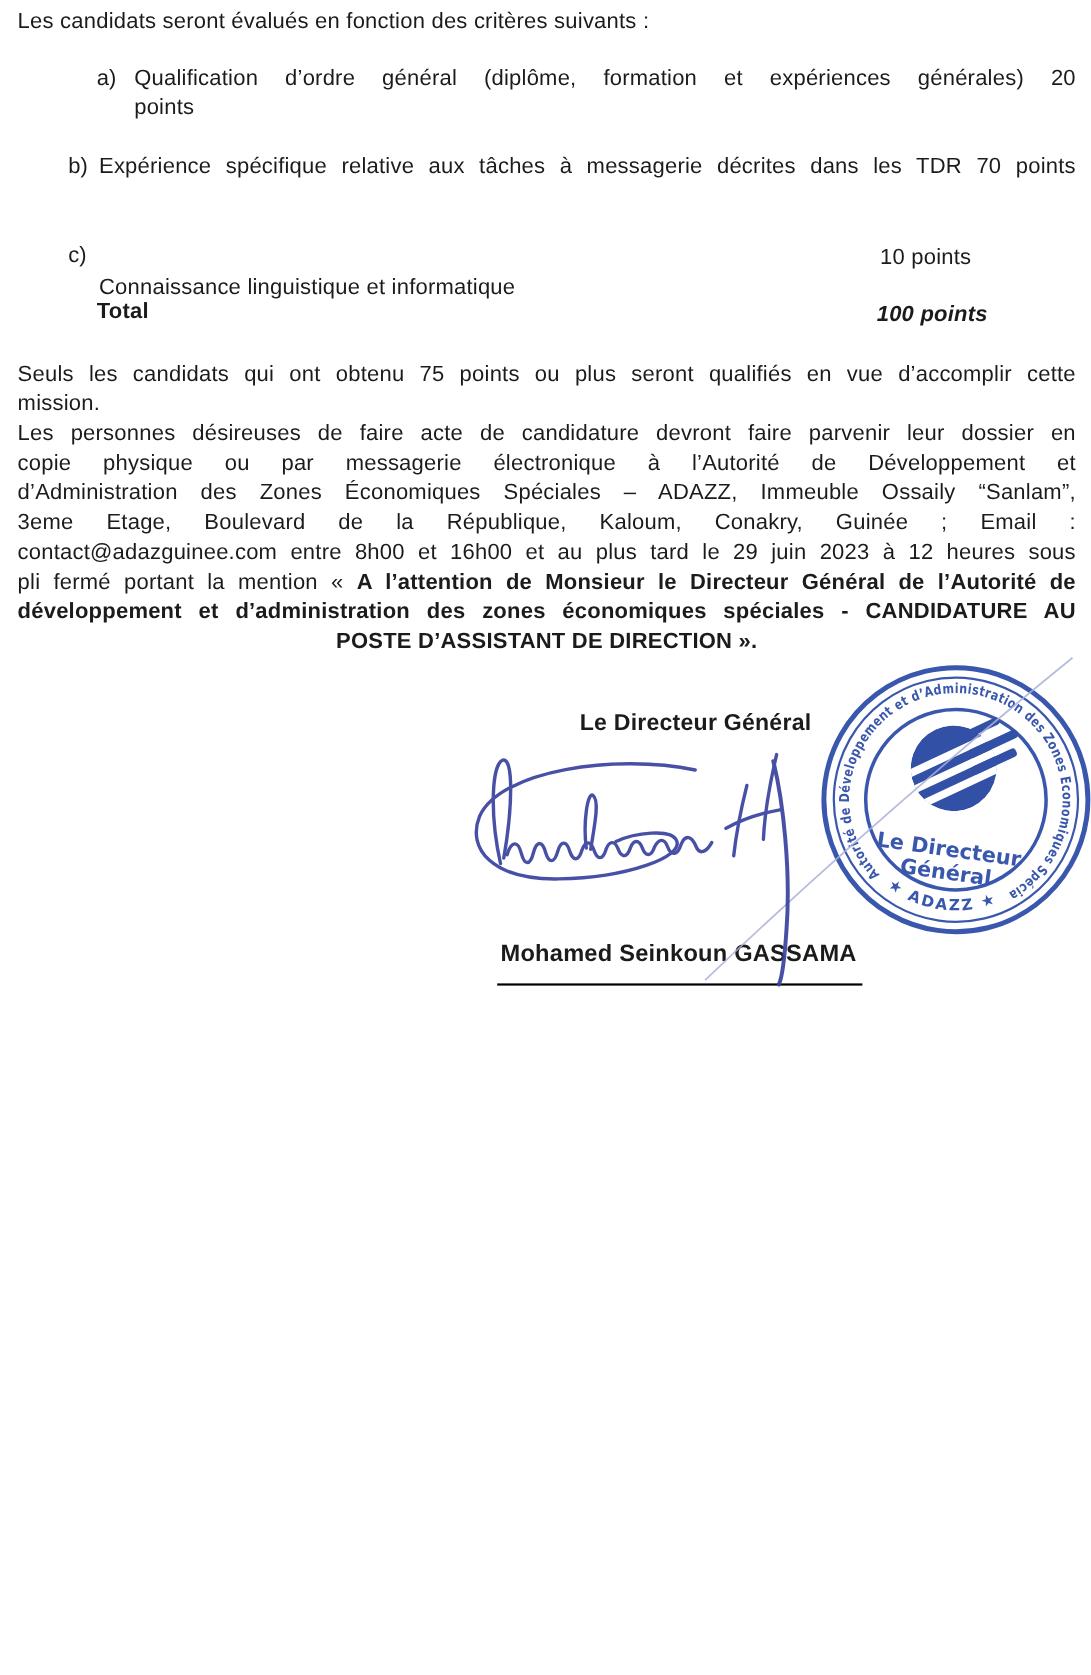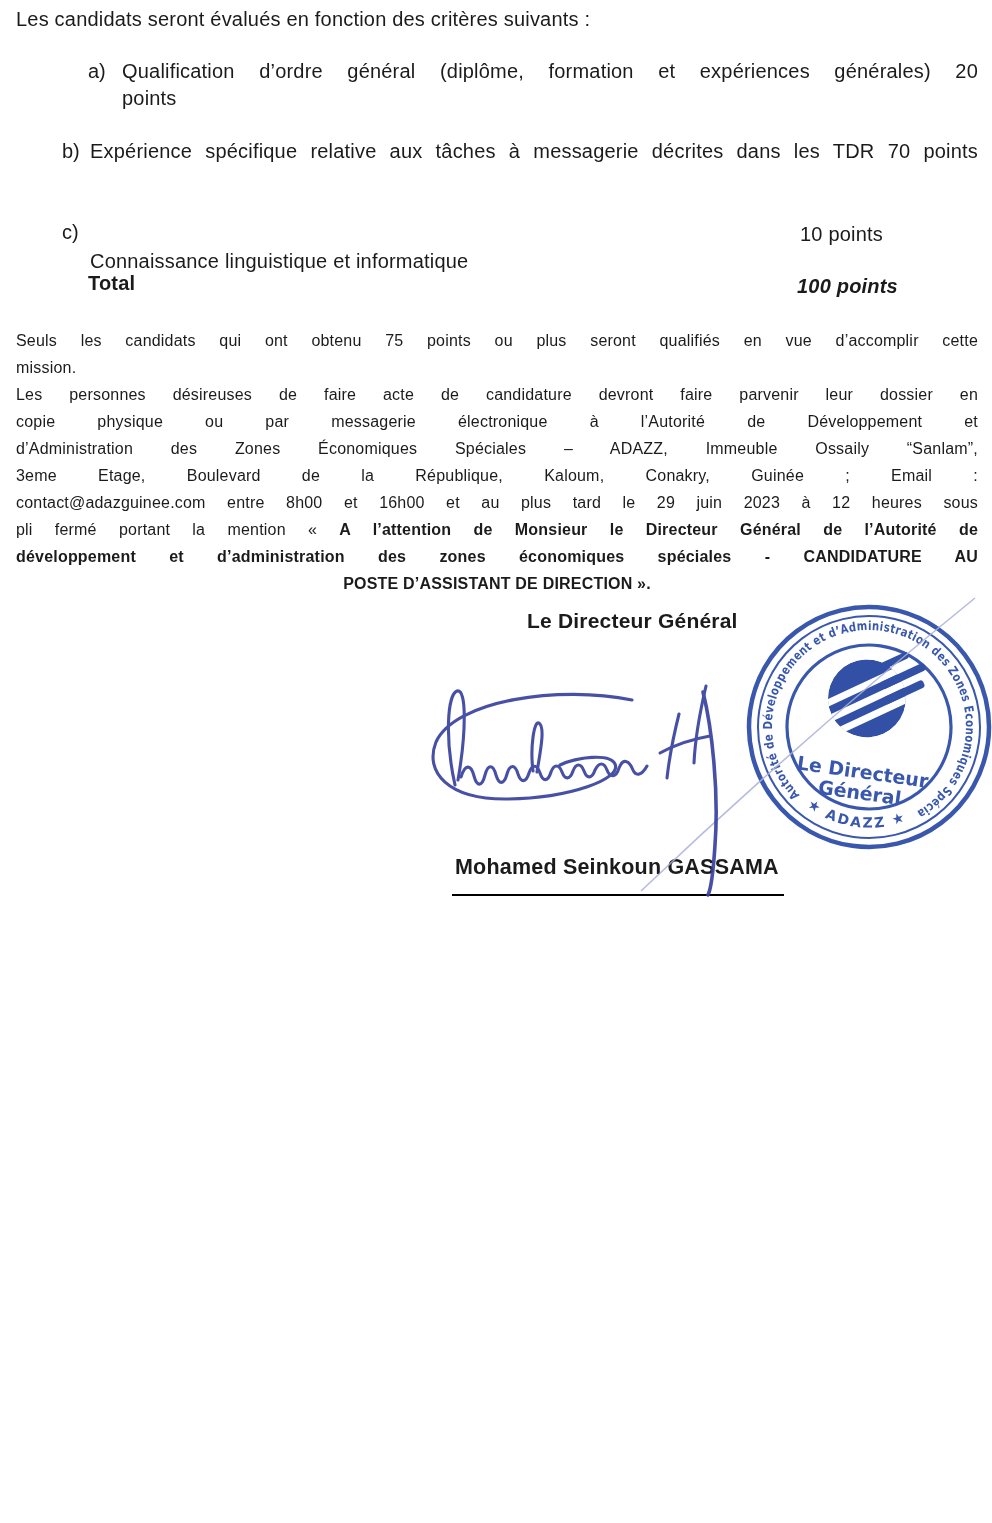--- a/index.html
+++ b/index.html
@@ -26,24 +26,24 @@
   .crit-a-text { left: 122px; top: 58px; width: 856px; }
   .crit-a-text .l1 { text-align: justify; text-align-last: justify; }
 
   .crit-b-text { left: 90px; top: 138px; width: 888px; text-align: justify; text-align-last: justify; white-space: nowrap-off; }
   .crit-c-text { left: 90px; top: 219px; margin-top: 29px; }
   .pts-c  { left: 800px; top: 221px; }
   .total-label { left: 88px; top: 270px; font-weight: bold; }
   .total-pts   { left: 797px; top: 273px; font-weight: bold; font-style: italic; }
 
   .bodyblock { position: absolute; left: 16px; top: 327px; width: 962px; }
-  .bl { font-size: 16px; line-height: 27px; letter-spacing: 0.2px; }
+  .bl { font-size: 20px; line-height: 27px; letter-spacing: 0.2px; }
   .j  { text-align: justify; text-align-last: justify; }
 
-  .dg-title { left: 527px; top: 607px; font-size: 21px; font-weight: bold; letter-spacing: 0.2px; }
+  .dg-title { left: 527px; top: 644px; font-size: 21px; font-weight: bold; letter-spacing: 0.2px; }
 
   .sig-name {
     left: 452px; top: 854px;
     font-size: 21.5px; font-weight: bold; letter-spacing: 0.2px;
     border-bottom: 2.5px solid #000;
     padding: 0 5px 13px 3px;
     display: inline-block;
   }
 
   .overlay { position: absolute; left: 0; top: 0; pointer-events: none; }

